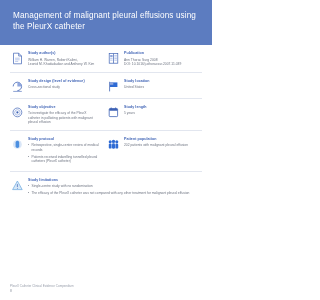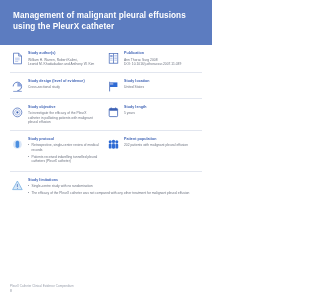--- a/index.html
+++ b/index.html
@@ -24,21 +24,21 @@
   .header {
     height: 45px;
     background: #5c7cc0;
     padding: 11px 12px 0 13px;
     box-sizing: border-box;
   }
   .header-title {
     color: #ffffff;
     font-size: 8.2px;
     line-height: 10.5px;
-    font-weight: 700;
+    font-weight: 400;
     letter-spacing: 0.1px;
   }
 
   
   .body {
     padding: 0 10px;
     box-sizing: border-box;
   }
   .row {
     display: flex;

